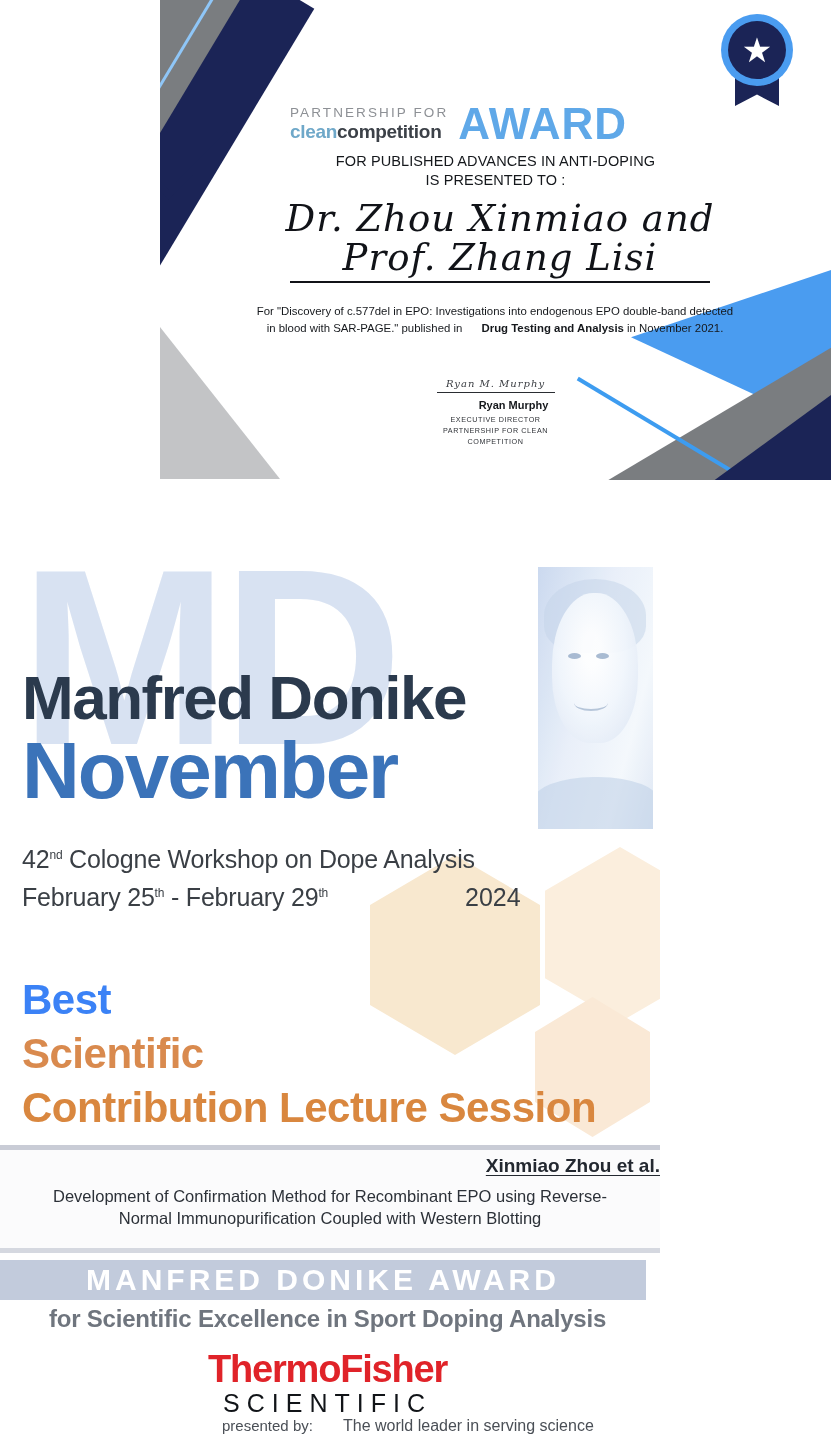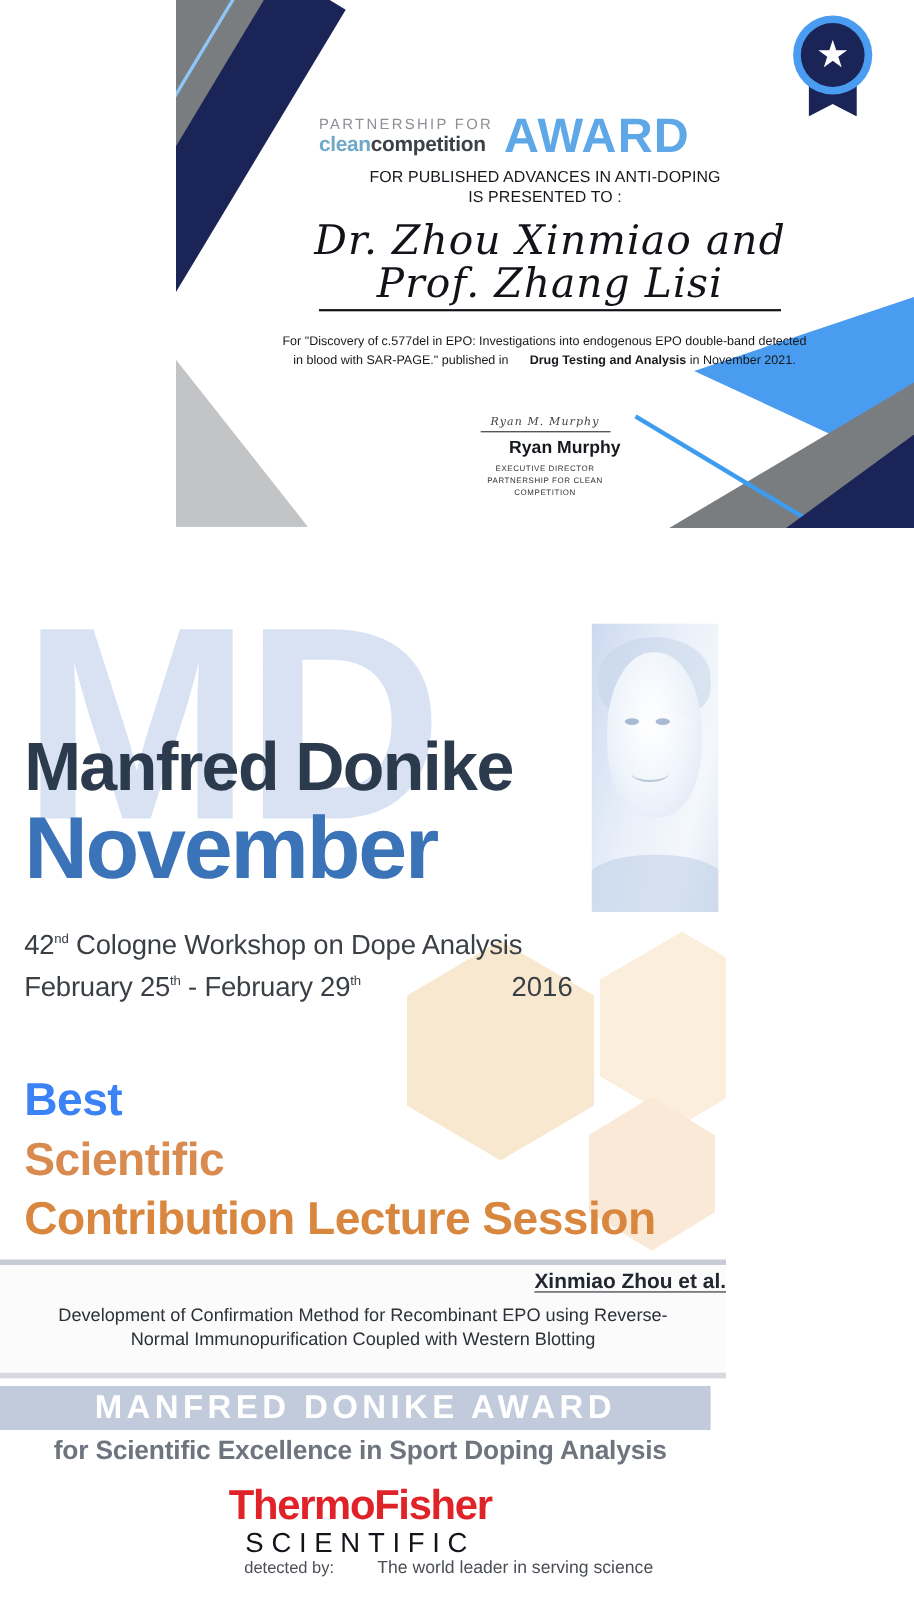--- a/index.html
+++ b/index.html
@@ -73,21 +73,21 @@
   .name-rule{width:420px;height:2px;background:#111318;margin:2px auto 0 auto;}
 
   .citation{position:absolute;left:95px;top:303px;width:480px;text-align:center;
             font-size:11.4px;color:#15181c;line-height:1.49;}
   .citation b{font-weight:700;margin-left:16px;}
 
   .sign-block{position:absolute;left:0;top:378px;width:671px;text-align:center;}
   .sign-script{font-family:"DejaVu Serif",serif;font-style:italic;font-size:10px;
                color:#3a3d42;letter-spacing:1px;}
   .sign-rule{width:118px;height:1px;background:#2a2d32;margin:3px auto 6px auto;}
-  .sign-name{font-size:16px;font-weight:700;color:#15181c;padding-left:36px;}
+  .sign-name{font-size:11px;font-weight:700;color:#15181c;padding-left:36px;}
   .sign-role{font-size:7.2px;color:#2e3136;letter-spacing:0.55px;line-height:1.55;
              margin-top:3px;}
 
   
   #poster{position:absolute;left:0;top:545px;width:660px;height:910px;
           background:#ffffff;overflow:hidden;}
 
   .md-watermark{position:absolute;left:20px;top:5px;font-size:250px;font-weight:700;
                 color:#ccd9ee;opacity:0.75;letter-spacing:-6px;line-height:0.86;
                 font-family:"Liberation Sans",sans-serif;}
@@ -242,21 +242,21 @@
   <div class="title-workshop">November</div>
 
   <div class="hex hex-1"></div>
   <div class="hex hex-2"></div>
   <div class="hex hex-3"></div>
 
   <div class="meta-line meta-1"><span>42</span><sup>nd</sup><span> Cologne Workshop on Dope Analysis</span></div>
 
   <div class="meta-line meta-2"><span>February 25</span><sup>th</sup><span> - February 29</span><sup>th</sup></div>
 
-  <div class="meta-year">2016</div>
+  <div class="meta-year">2024</div>
 
   <div class="award-title">
     <div class="l1">Best</div>
     <div class="l2">Scientific</div>
     <div class="l3">Contribution Lecture Session</div>
   </div>
 
   <div class="paper-band"></div>
   <div class="paper-author">Xinmiao Zhou et al.</div>
   <div class="paper-title">Development of Confirmation Method for Recombinant EPO using Reverse-Normal Immunopurification Coupled with Western Blotting</div>
@@ -265,16 +265,16 @@
     <span class="award-band-text">MANFRED DONIKE AWARD</span>
   </div>
   <div class="award-band-sub">for Scientific Excellence in Sport Doping Analysis</div>
 
   <div class="tf-logo">
     <div class="tf-name">ThermoFisher</div>
     <div class="tf-sci">SCIENTIFIC</div>
   </div>
 
   <div class="presented-row">
-    <span class="presented-by">detected by:</span>
+    <span class="presented-by">presented by:</span>
     <span class="tf-tagline">The world leader in serving science</span>
   </div>
 </div>
 
 </body></html>

